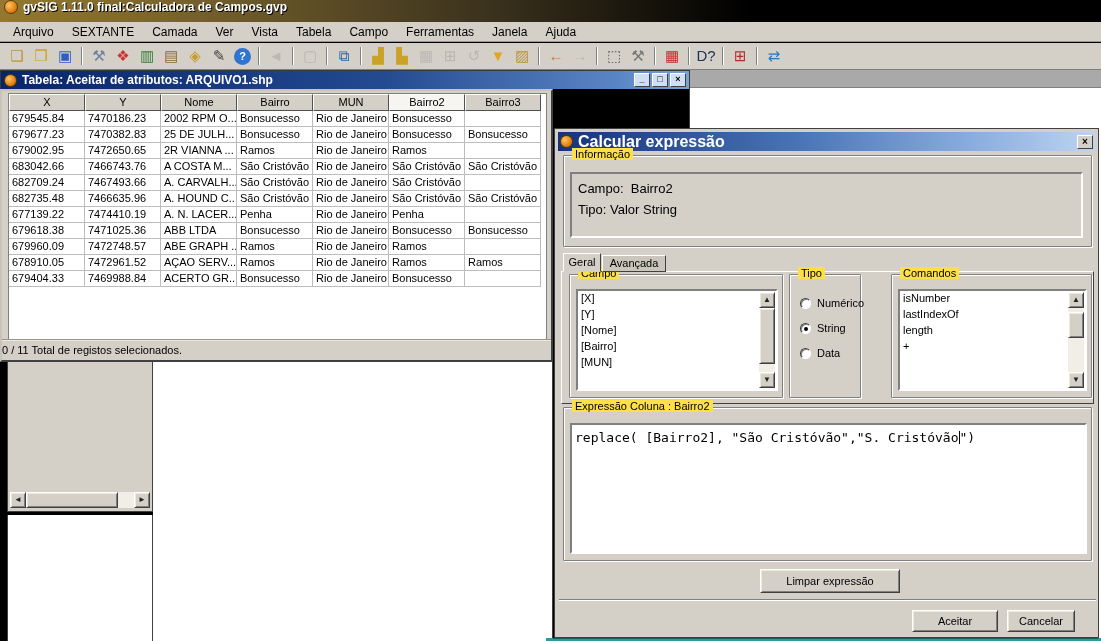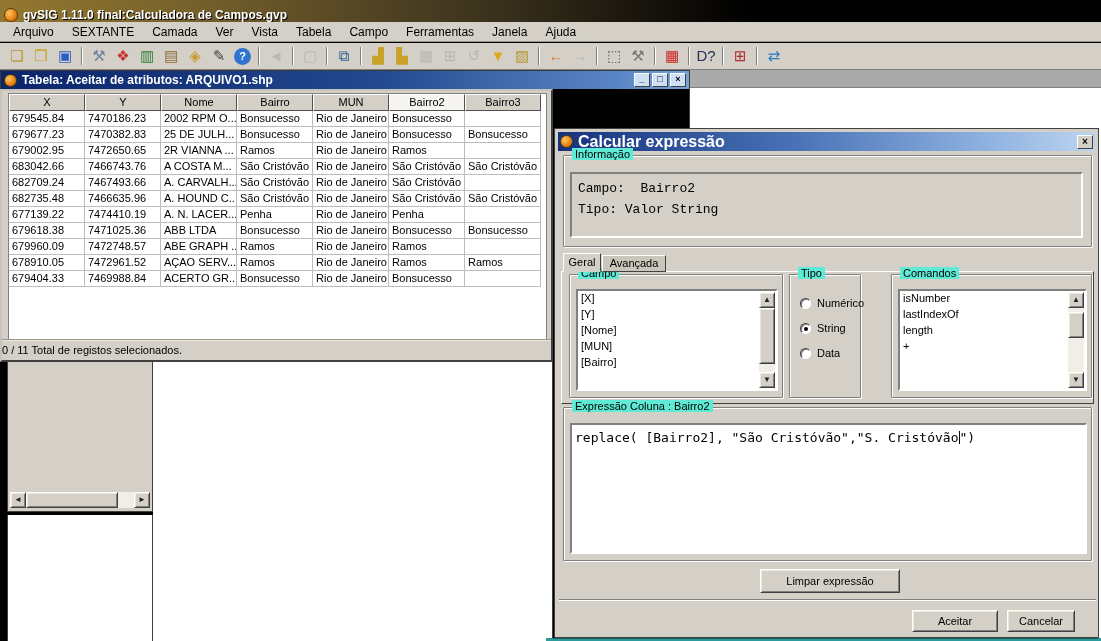--- a/index.html
+++ b/index.html
@@ -3,42 +3,42 @@
 <meta charset="utf-8">
 <style>
   html,body{margin:0;padding:0;background:#000;}
   *{box-sizing:border-box;}
   .screen{position:relative;width:1101px;height:641px;background:#000;overflow:hidden;
           font-family:"Liberation Sans",sans-serif;color:#000;}
 
   
   .app-titlebar{position:absolute;left:0;top:0;width:1101px;height:22px;
     background:linear-gradient(90deg,#94782f 0%,#74602c 18%,#3a311d 45%,#000 68%);
-    display:flex;align-items:flex-end;padding-left:4px;}
+    display:flex;align-items:flex-start;padding-left:4px;}
   .app-title{color:#fff;font-weight:bold;font-size:12px;margin-left:5px;text-shadow:1px 1px 0 #000;}
   .gvicon{width:14px;height:14px;border-radius:50%;display:inline-block;flex:0 0 auto;
     background:radial-gradient(circle at 35% 35%,#ffc65c,#e07b10 65%,#a85a08);border:1px solid #5a3c08;}
   .menubar{position:absolute;left:0;top:22px;width:1101px;height:20px;background:#d4d0c8;
     display:flex;align-items:center;padding-left:4px;border-bottom:1px solid #9a968c;}
   .menu-item{font-size:12px;padding:1px 9px;cursor:default;}
   .toolbar{position:absolute;left:0;top:43px;width:1101px;height:27px;background:#d4d0c8;
     display:flex;align-items:center;padding-left:5px;border-bottom:1px solid #808080;}
   .tb-icon{width:22px;height:20px;display:inline-flex;align-items:center;justify-content:center;
     font-size:15px;line-height:18px;margin:0 1px;}
   .tb-icon.round{width:17px;height:17px;border-radius:50%;background:#2f74d0;color:#fff !important;
     font-size:11px;font-weight:bold;margin:0 3px;}
   .tb-icon.grayed{opacity:.45;filter:grayscale(1);}
   .tb-sep{width:2px;height:18px;margin:0 4px;border-left:1px solid #808080;border-right:1px solid #fff;}
 
   
   .raised{background:#d4d0c8;border:1px solid;border-color:#fff #404040 #404040 #fff;
     box-shadow:inset 1px 1px 0 #ece9d8, inset -1px -1px 0 #808080;}
   .groupbox{position:absolute;border:1px solid #808080;border-radius:1px;
     box-shadow:1px 1px 0 #fff, inset 1px 1px 0 #fff;}
-  .grouplabel{position:absolute;top:-8px;left:8px;background:#5eead4;padding:0 3px;font-size:11px;}
+  .grouplabel{position:absolute;top:-8px;left:8px;background:#fde047;padding:0 3px;font-size:11px;}
 
   
   .backing-right{position:absolute;left:689px;top:70px;width:412px;height:569px;background:#fff;
     border-left:1px solid #404040;}
   .backing-right .bar{height:18px;background:#a9a9a9;border-bottom:1px solid #808080;}
   .left-gray-panel{position:absolute;left:7px;top:362px;width:146px;height:150px;background:#d4d0c8;
     border:1px solid #404040;border-top:none;}
   .left-white-panel{position:absolute;left:7px;top:515px;width:146px;height:126px;background:#fff;
     border-left:1px solid #404040;border-right:1px solid #404040;}
   .mid-white-panel{position:absolute;left:153px;top:362px;width:400px;height:279px;background:#fff;
@@ -81,21 +81,21 @@
   .dialog{position:absolute;left:554px;top:128px;width:545px;height:510px;background:#d4d0c8;
     border:1px solid #404040;box-shadow:-1px 1px 0 #00000066;padding:3px;}
   .dlg-title{position:relative;height:19px;
     background:linear-gradient(90deg,#16327c,#4a74b8 45%,#8fb2e0 80%,#bdd4f0);
     display:flex;align-items:center;padding:0 2px;}
   .dlg-title .t{color:#fff;font-weight:bold;font-size:16px;margin-left:5px;flex:1;}
   .dlg-close{width:16px;height:14px;background:#d4d0c8;border:1px solid;border-color:#fff #404040 #404040 #fff;
     font-size:10px;line-height:11px;text-align:center;font-weight:bold;}
   .info-inner{position:absolute;left:6px;top:16px;width:513px;height:66px;background:#d4d0c8;
     border:2px solid;border-color:#808080 #fff #fff #808080;
-    font-family:Liberation Mono, monospace;font-size:13px;line-height:21px;
+    font-family:Liberation Sans, sans-serif;font-size:13px;line-height:21px;
     padding:4px 6px;white-space:pre;}
   .tab{position:absolute;background:#d4d0c8;border:1px solid;border-color:#fff #404040 #d4d0c8 #fff;
     font-size:11px;text-align:center;z-index:3;}
   .tab-inactive{border-bottom:1px solid #404040;background:#cac6bc;}
   .tabpanel{position:absolute;left:6px;top:142px;width:533px;height:133px;
     border-top:1px solid #fff;border-left:1px solid #fff;border-right:1px solid #404040;border-bottom:1px solid #404040;}
   .listbox{position:absolute;background:#fff;border:2px solid;border-color:#808080 #fff #fff #808080;overflow:hidden;}
   .li{height:16px;font-size:11px;line-height:15px;padding-left:3px;white-space:nowrap;}
   .li.sel{background:#000000;color:#fff;margin-top:47px;}
   .radio-row{position:absolute;display:flex;align-items:center;gap:6px;}
@@ -336,22 +336,22 @@
     <div class="tab tab-inactive" style="left:47px;top:126px;width:64px;height:17px;line-height:15px;">Avançada</div>
     <div class="tabpanel"></div>
 
     <div class="groupbox" style="left:14px;top:145px;width:214px;height:124px;">
       <span class="grouplabel">Campo</span>
       <div class="listbox" style="left:6px;top:14px;width:202px;height:102px;">
         <div id="campo-list" style="margin-right:16px;">
             <div class="li">[X]</div>
             <div class="li">[Y]</div>
             <div class="li">[Nome]</div>
+            <div class="li">[Bairro]</div>
             <div class="li">[MUN]</div>
-            <div class="li">[Bairro]</div>
             <div class="li sel">[Bairro2]</div>
             <div class="li">[Bairro3]</div>
           </div>
         <div class="vscroll">
           <div class="sb-btn raised up">▲</div>
           <div class="vthumb raised" style="top:16px;height:56px;"></div>
           <div class="sb-btn raised down">▼</div>
         </div>
       </div>
     </div>

